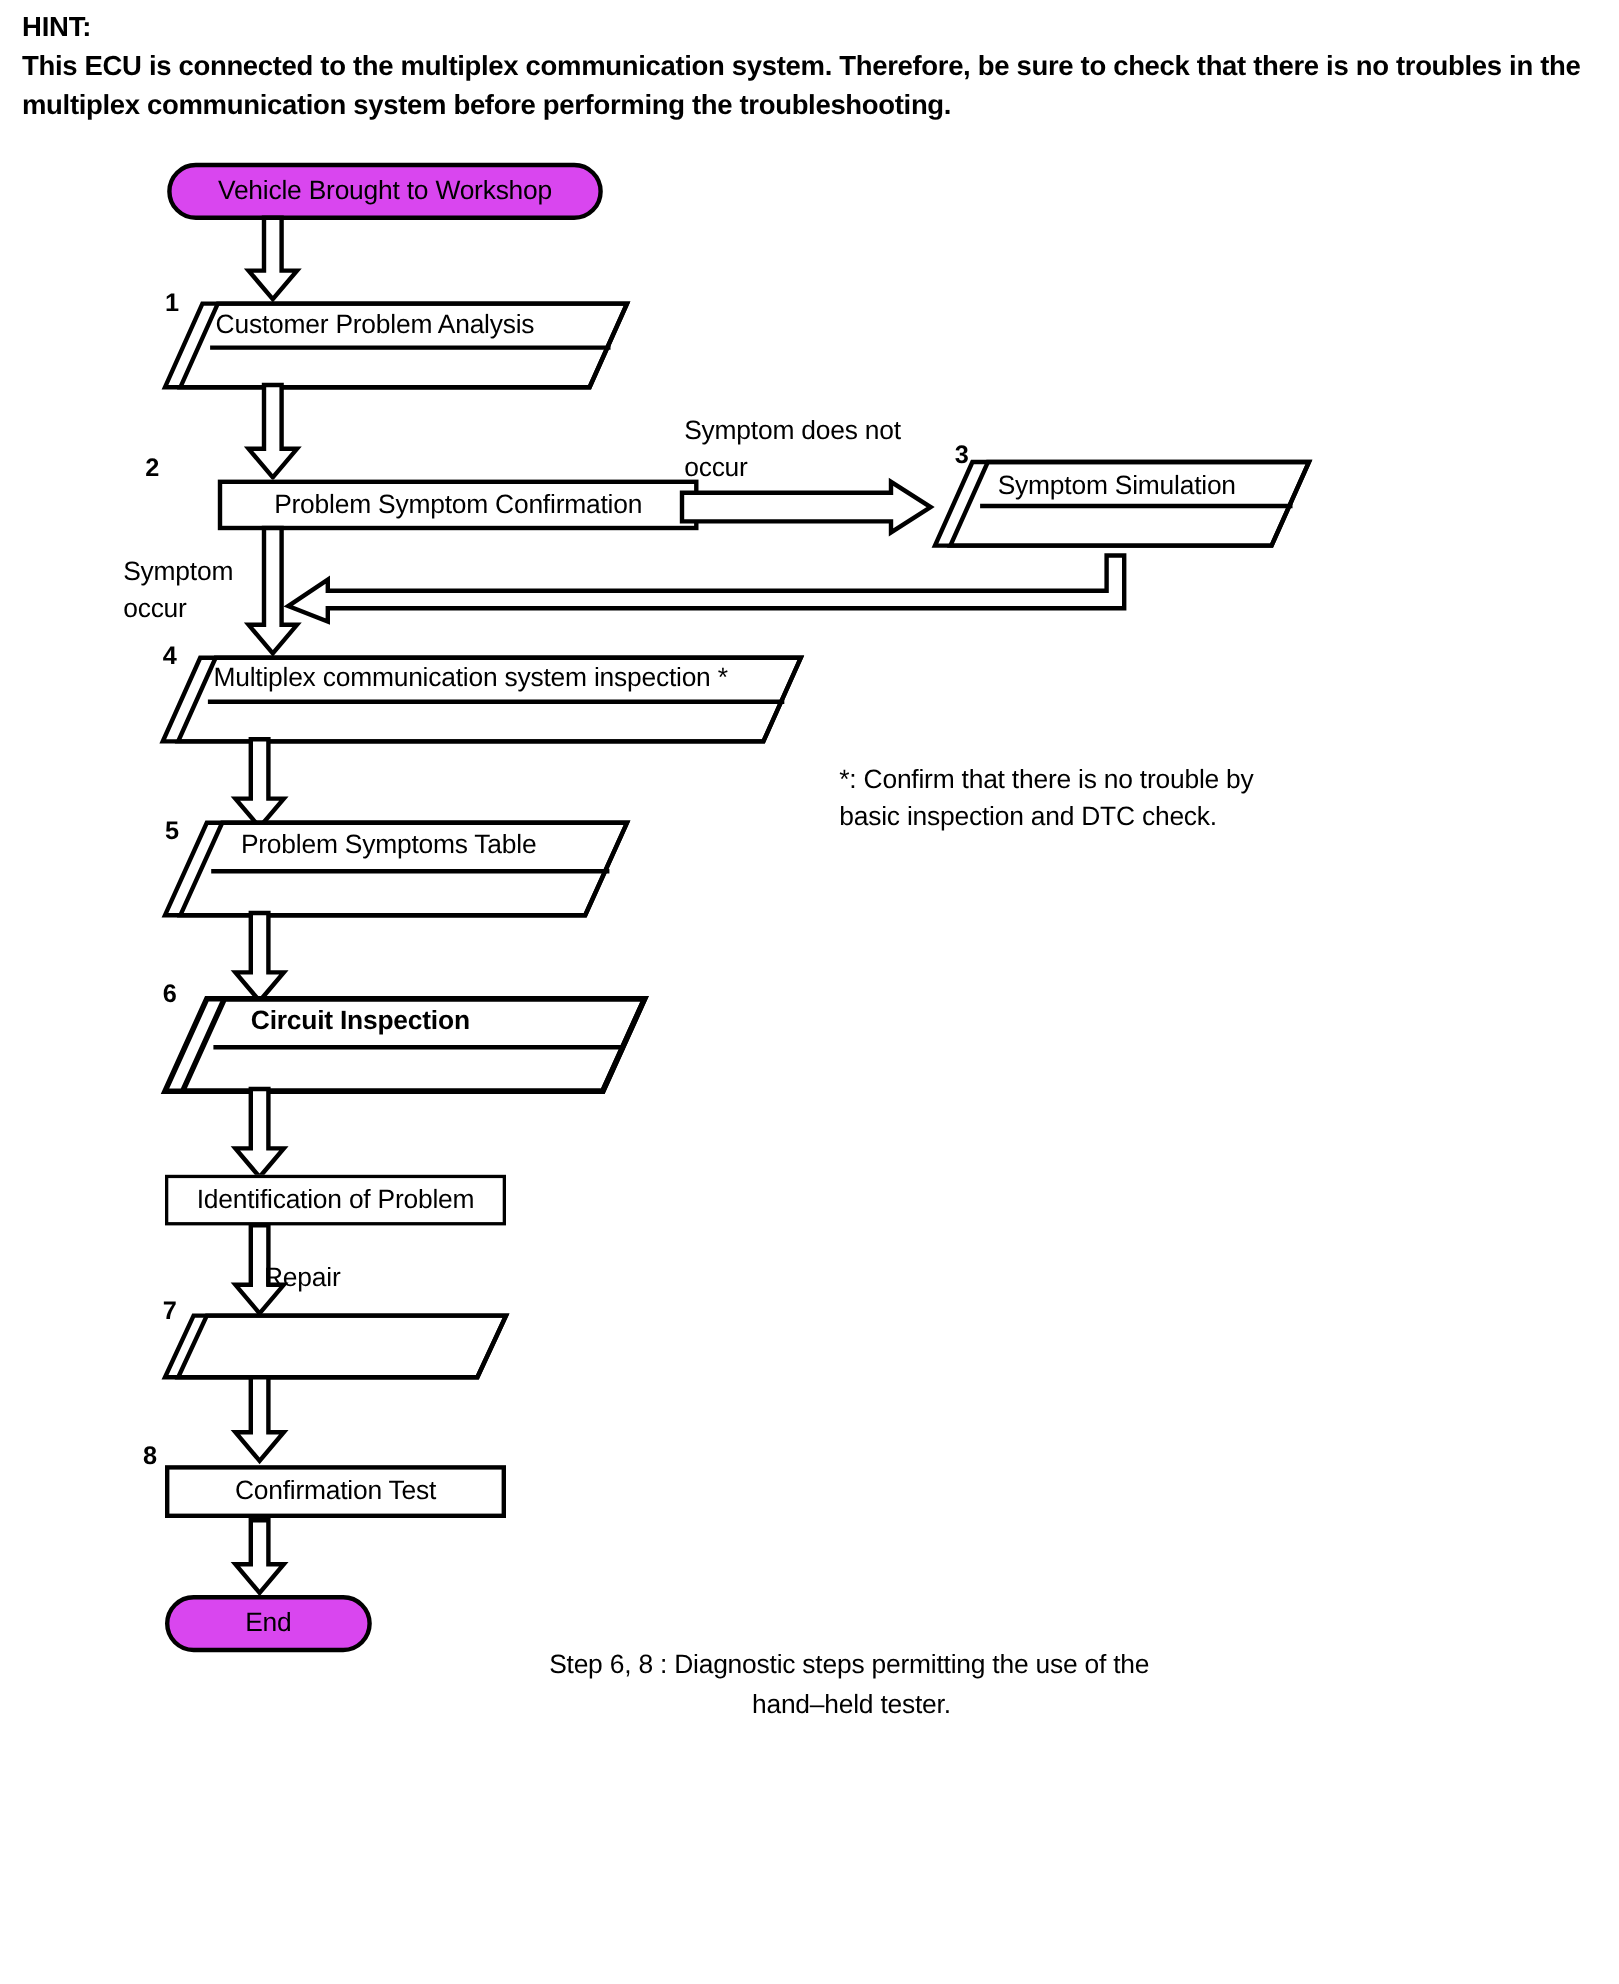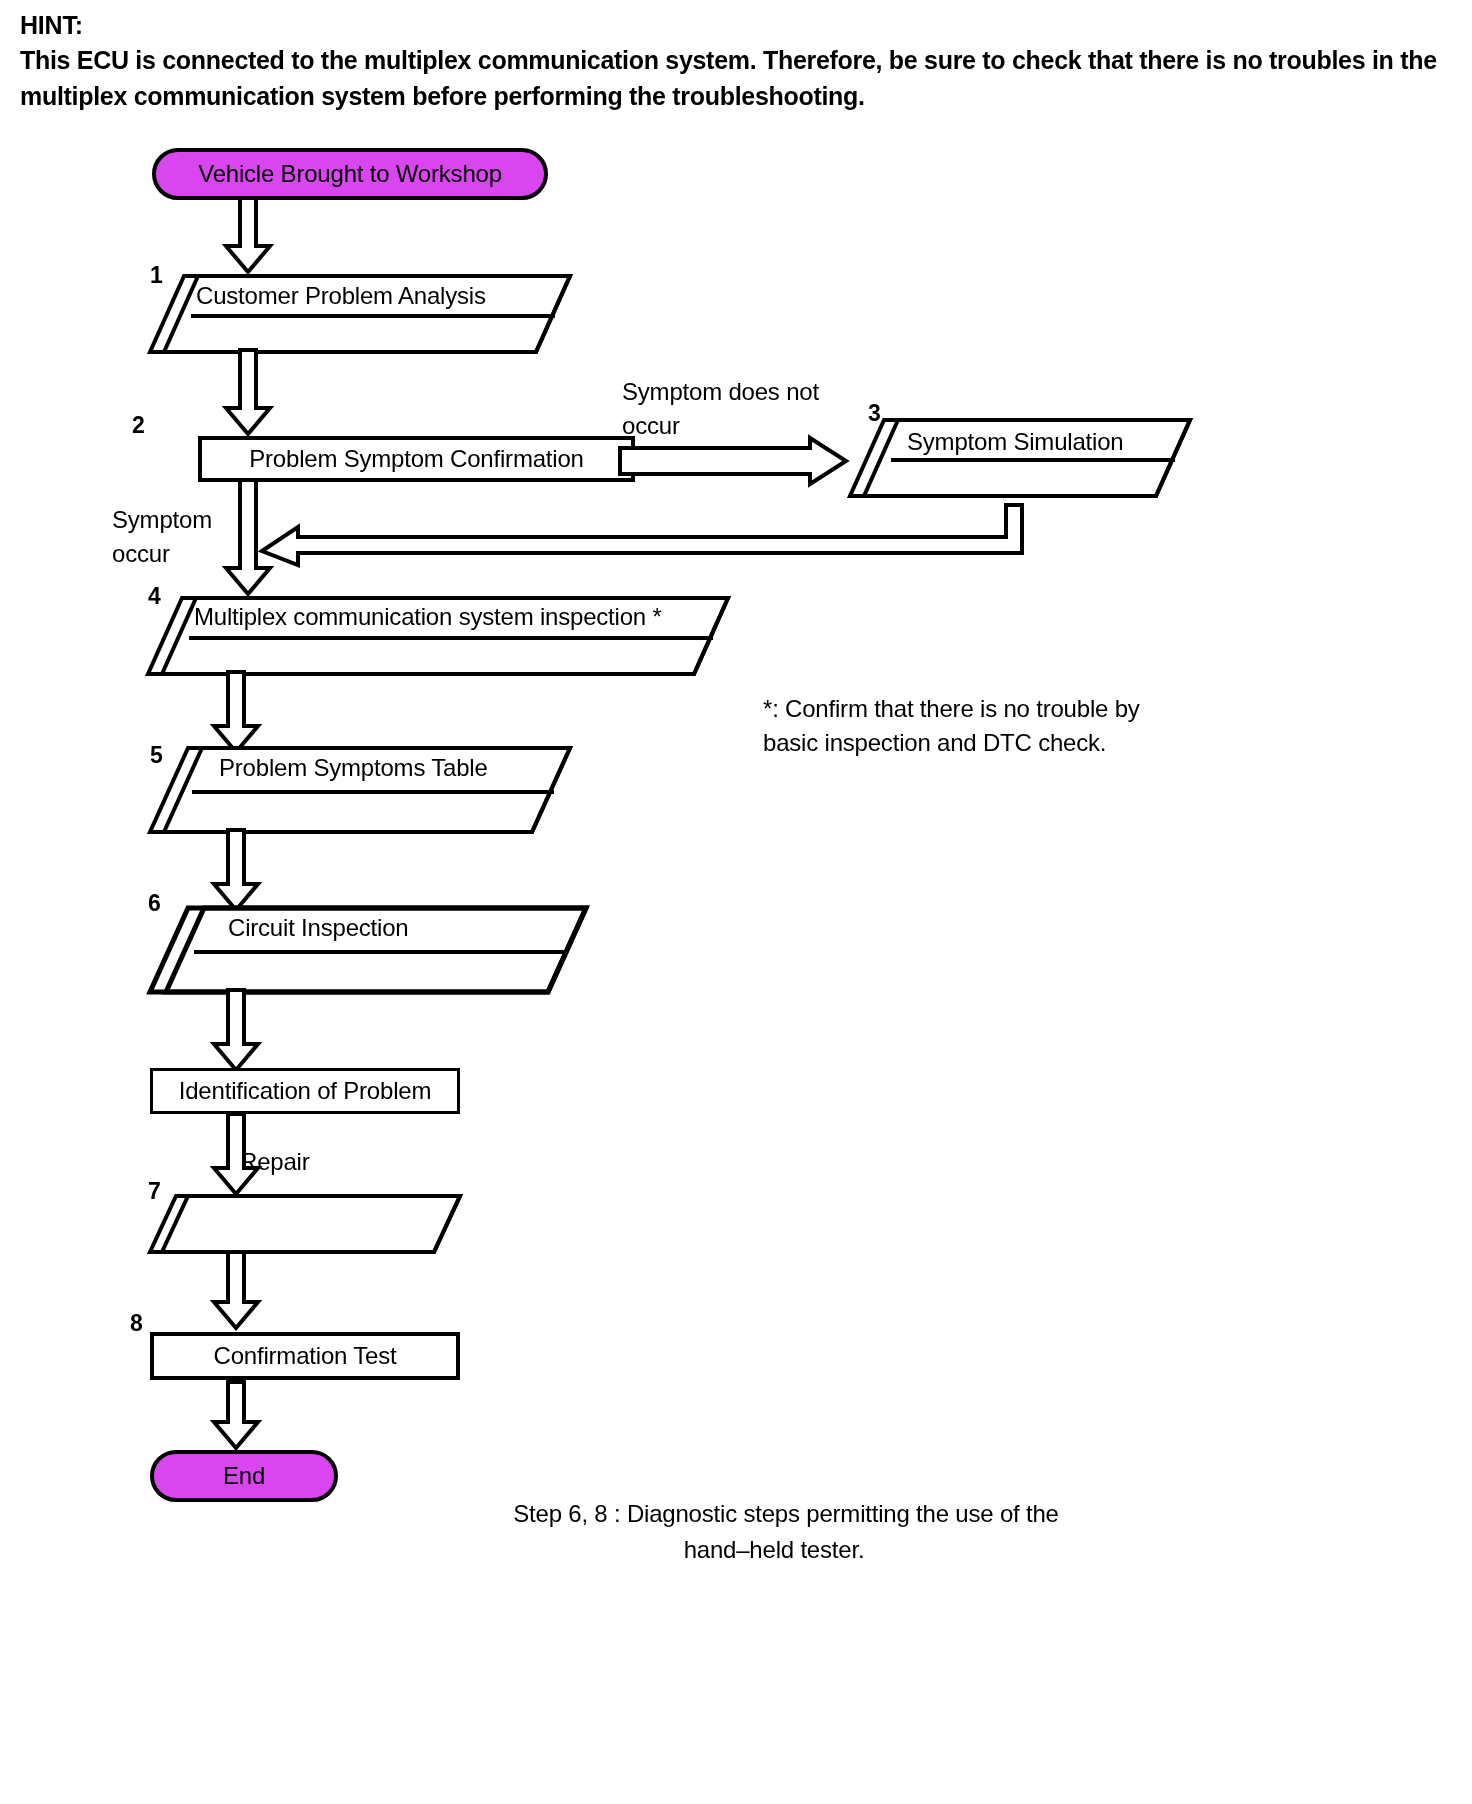--- a/index.html
+++ b/index.html
@@ -70,21 +70,21 @@
   
   .svg-shape { position: absolute; }
   .svg-shape svg { display: block; overflow: visible; }
 
   .shape-label {
     position: absolute;
     font-size: 24px;
     letter-spacing: -0.2px;
     white-space: nowrap;
   }
-  .shape-label.bold { font-weight: normal; }
+  .shape-label.bold { font-weight: bold; }
 
   
   .step-num {
     position: absolute;
     font-size: 23px;
     font-weight: bold;
   }
 
   
   .annot {
@@ -260,14 +260,14 @@
 <div class="svg-shape" style="left:206px; top:1382px;">
   <svg width="60" height="72" viewBox="0 0 60 72">
     <polygon points="22,0 38,0 38,40 52,40 30,66 8,40 22,40" fill="#ffffff" stroke="#000000" stroke-width="4" stroke-linejoin="miter"></polygon>
   </svg>
 </div>
 
 <div class="node terminal" style="left:150px; top:1450px; width:188px; height:52px;">
   <span>End</span>
 </div>
 
-<div class="footer-note" style="left:496px; top:1496px; width:580px;text-align:center;">Step 6, 8 : Diagnostic steps permitting the use of the</div>
+<div class="footer-note" style="left:482px; top:1496px; width:580px;text-align:center;">Step 6, 8 : Diagnostic steps permitting the use of the</div>
 <div class="footer-note" style="left:484px; top:1532px; width:580px;">hand–held tester.</div>
 
 </body></html>

